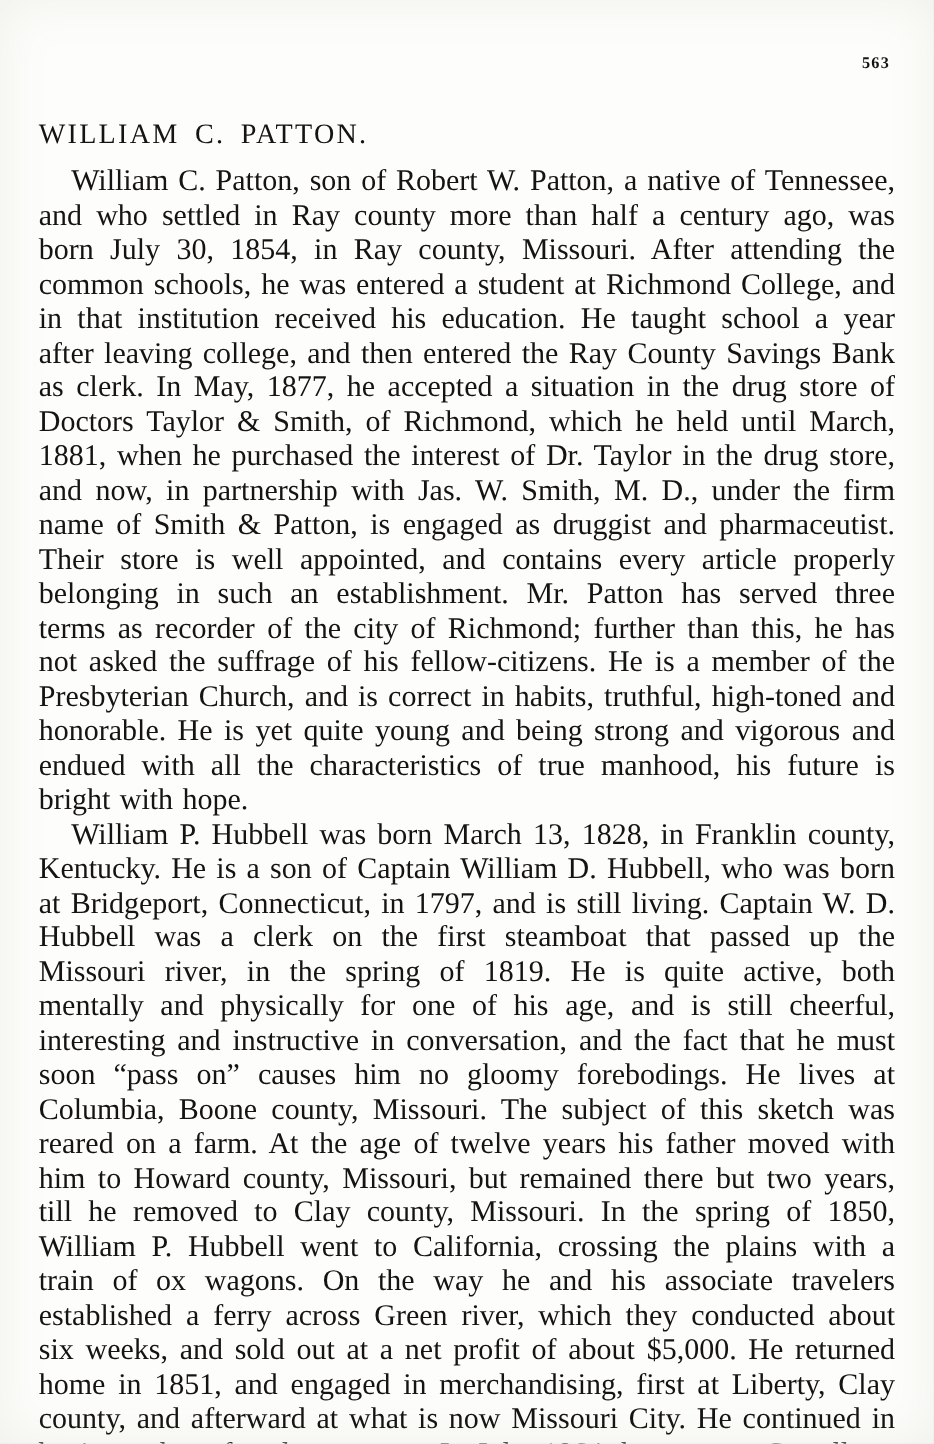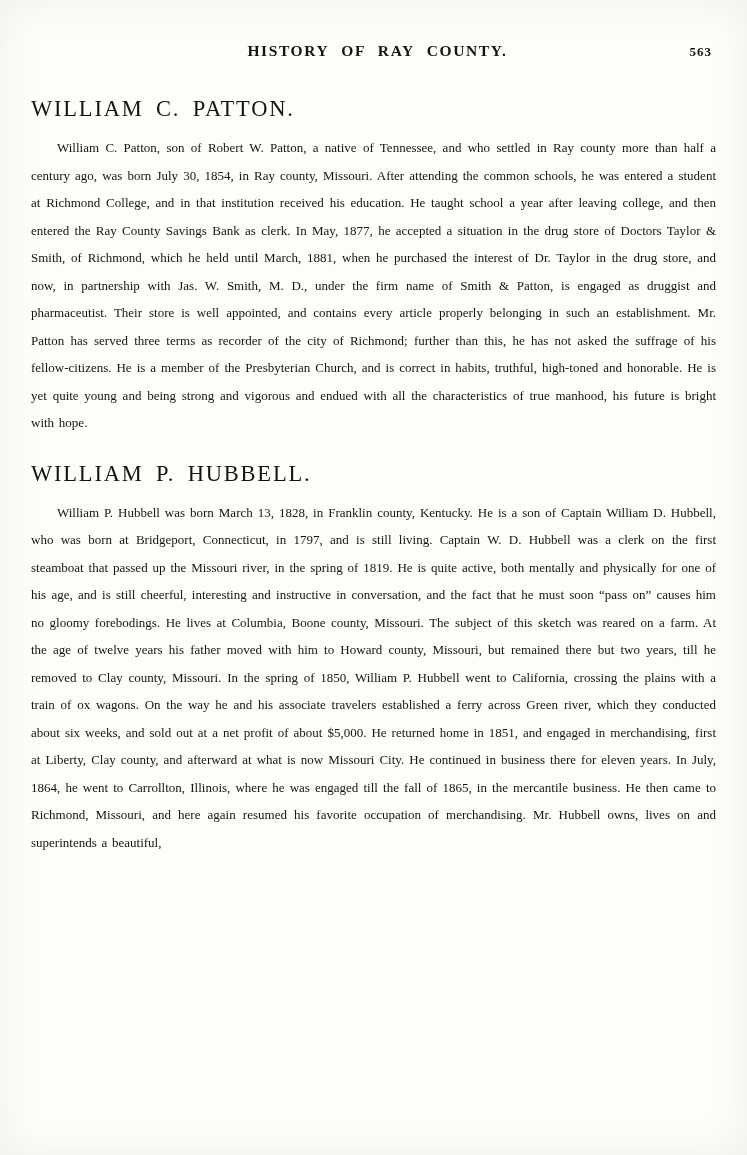--- a/index.html
+++ b/index.html
@@ -49,46 +49,44 @@
     letter-spacing: 1.8px;
     word-spacing: 5px;
     margin: 0;
     padding: 22px 0 12px 0;
   }
   .section-heading.second {
     padding-top: 24px;
   }
   .body-para {
     margin: 0;
-    font-size: 13px;
+    font-size: 24px;
     line-height: 27.5px;
     text-align: justify;
     text-indent: 26px;
     word-spacing: 1.5px;
   }
   
   .page::after {
     content: "";
     position: absolute;
     inset: 0;
     pointer-events: none;
     box-shadow: inset 0 0 40px rgba(120,115,100,0.10);
   }
 </style>
 </head>
 <body>
 
 <div class="page">
 
   <div class="running-head">
-    <div class="running-title">HISTORY OF RAY COUNTY.</div>
     <div class="page-number">563</div>
   </div>
 
   <h1 class="section-heading">WILLIAM C. PATTON.</h1>
 
   <p class="body-para">William C. Patton, son of Robert W. Patton, a native of Tennessee, and who settled in Ray county more than half a century ago, was born July 30, 1854, in Ray county, Missouri.  After attending the common schools, he was entered a student at Richmond College, and in that institution received his education.  He taught school a year after leaving college, and then entered the Ray County Savings Bank as clerk.  In May, 1877, he accepted a situation in the drug store of Doctors Taylor &amp; Smith, of Richmond, which he held until March, 1881, when he purchased the interest of Dr. Taylor in the drug store, and now, in partnership with Jas. W. Smith, M. D., under the firm name of Smith &amp; Patton, is engaged as druggist and pharmaceutist.  Their store is well appointed, and contains every article properly belonging in such an establishment.  Mr. Patton has served three terms as recorder of the city of Richmond; further than this, he has not asked the suffrage of his fellow-citizens.  He is a member of the Presbyterian Church, and is correct in habits, truthful, high-toned and honorable.  He is yet quite young and being strong and vigorous and endued with all the characteristics of true manhood, his future is bright with hope.</p>
 
-  <h1 class="section-heading second">WILLIAM P. HUBBELL.</h1>
 
   <p class="body-para">William P. Hubbell was born March 13, 1828, in Franklin county, Kentucky.  He is a son of Captain William D. Hubbell, who was born at Bridgeport, Connecticut, in 1797, and is still living.  Captain W. D. Hubbell was a clerk on the first steamboat that passed up the Missouri river, in the spring of 1819.  He is quite active, both mentally and physically for one of his age, and is still cheerful, interesting and instructive in conversation, and the fact that he must soon “pass on” causes him no gloomy forebodings.  He lives at Columbia, Boone county, Missouri.  The subject of this sketch was reared on a farm.  At the age of twelve years his father moved with him to Howard county, Missouri, but remained there but two years, till he removed to Clay county, Missouri.  In the spring of 1850, William P. Hubbell went to California, crossing the plains with a train of ox wagons.  On the way he and his associate travelers established a ferry across Green river, which they conducted about six weeks, and sold out at a net profit of about $5,000.  He returned home in 1851, and engaged in merchandising, first at Liberty, Clay county, and afterward at what is now Missouri City.  He continued in business there for eleven years.  In July, 1864, he went to Carrollton, Illinois, where he was engaged till the fall of 1865, in the mercantile business.  He then came to Richmond, Missouri, and here again resumed his favorite occupation of merchandising.  Mr. Hubbell owns, lives on and superintends a beautiful,</p>
 
 </div>
 
 </body></html>

